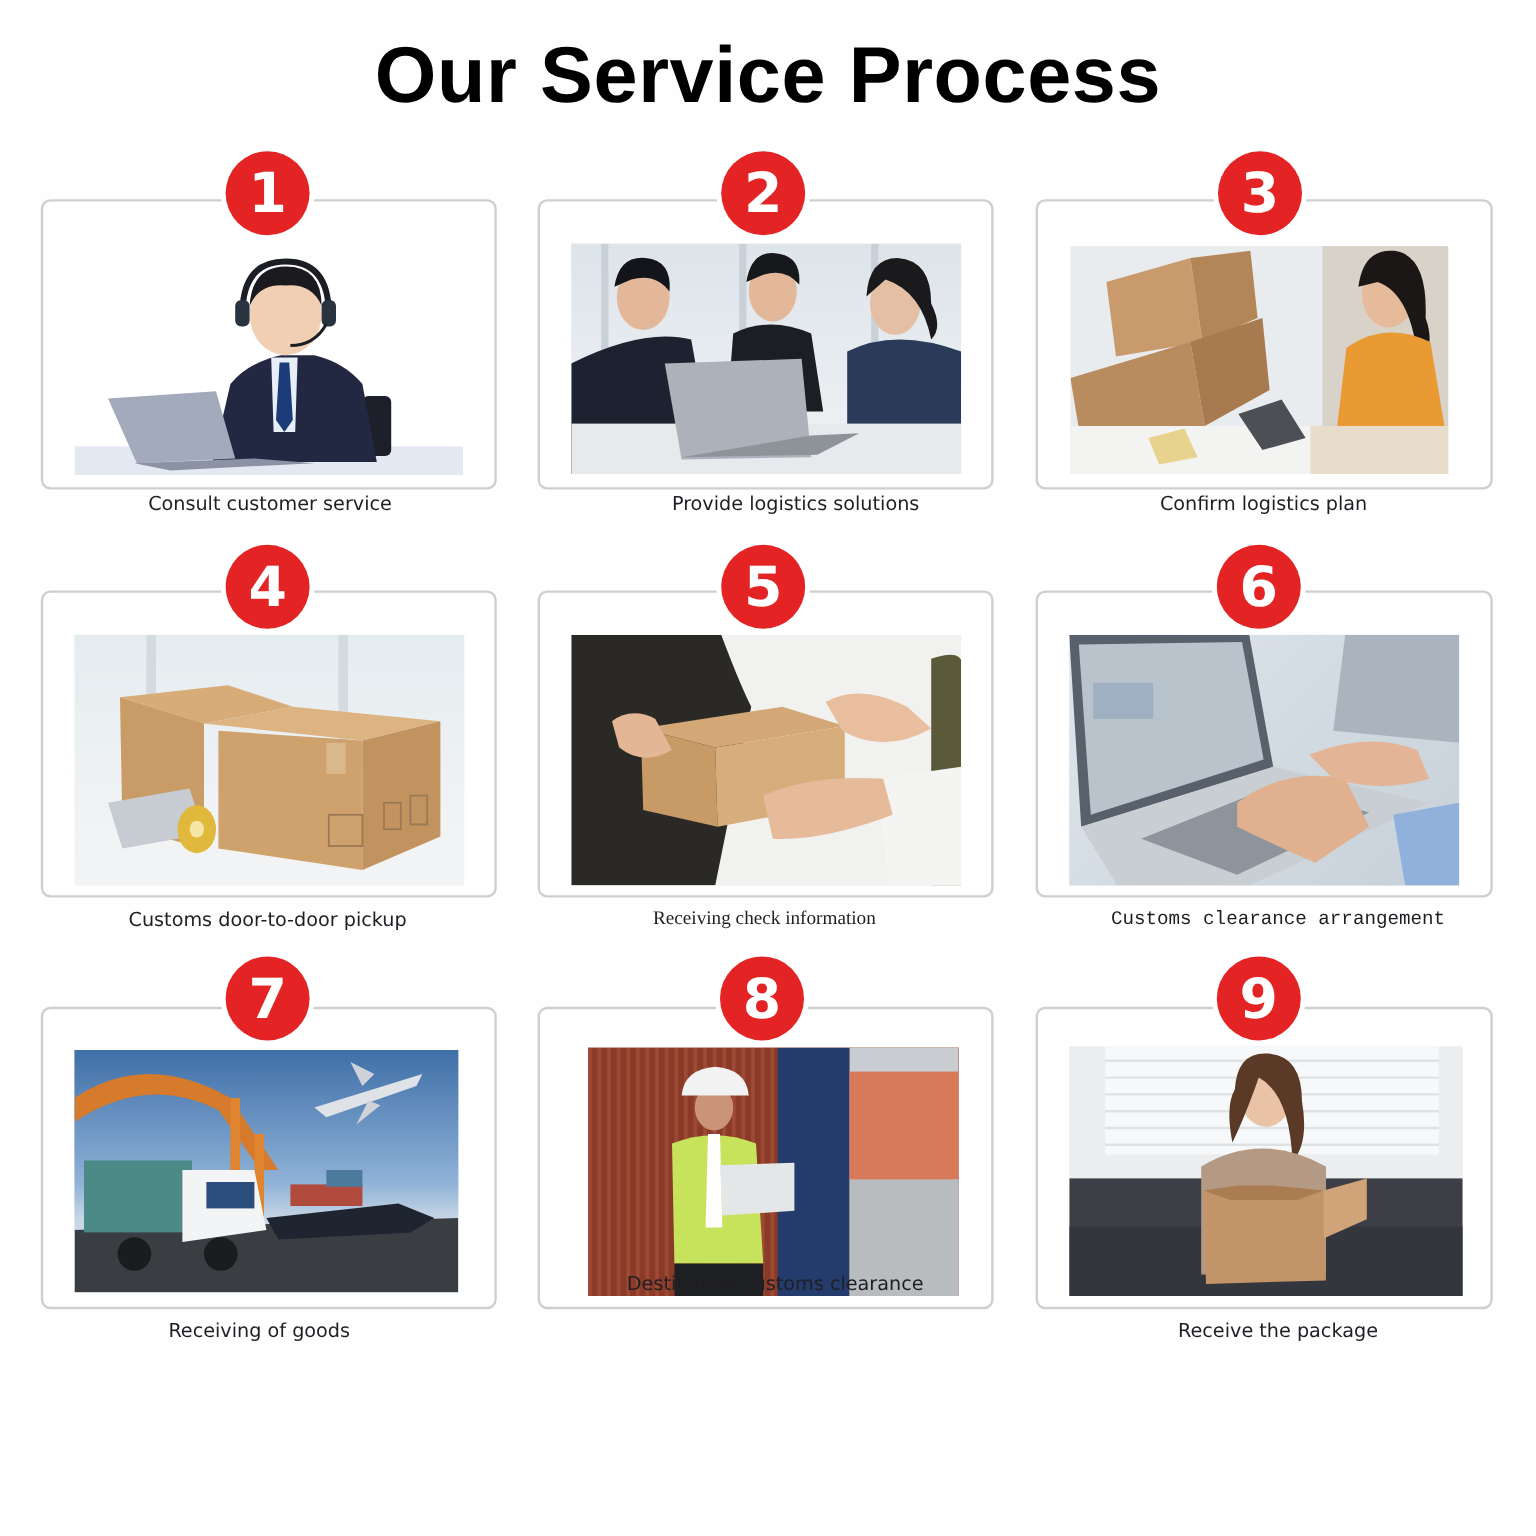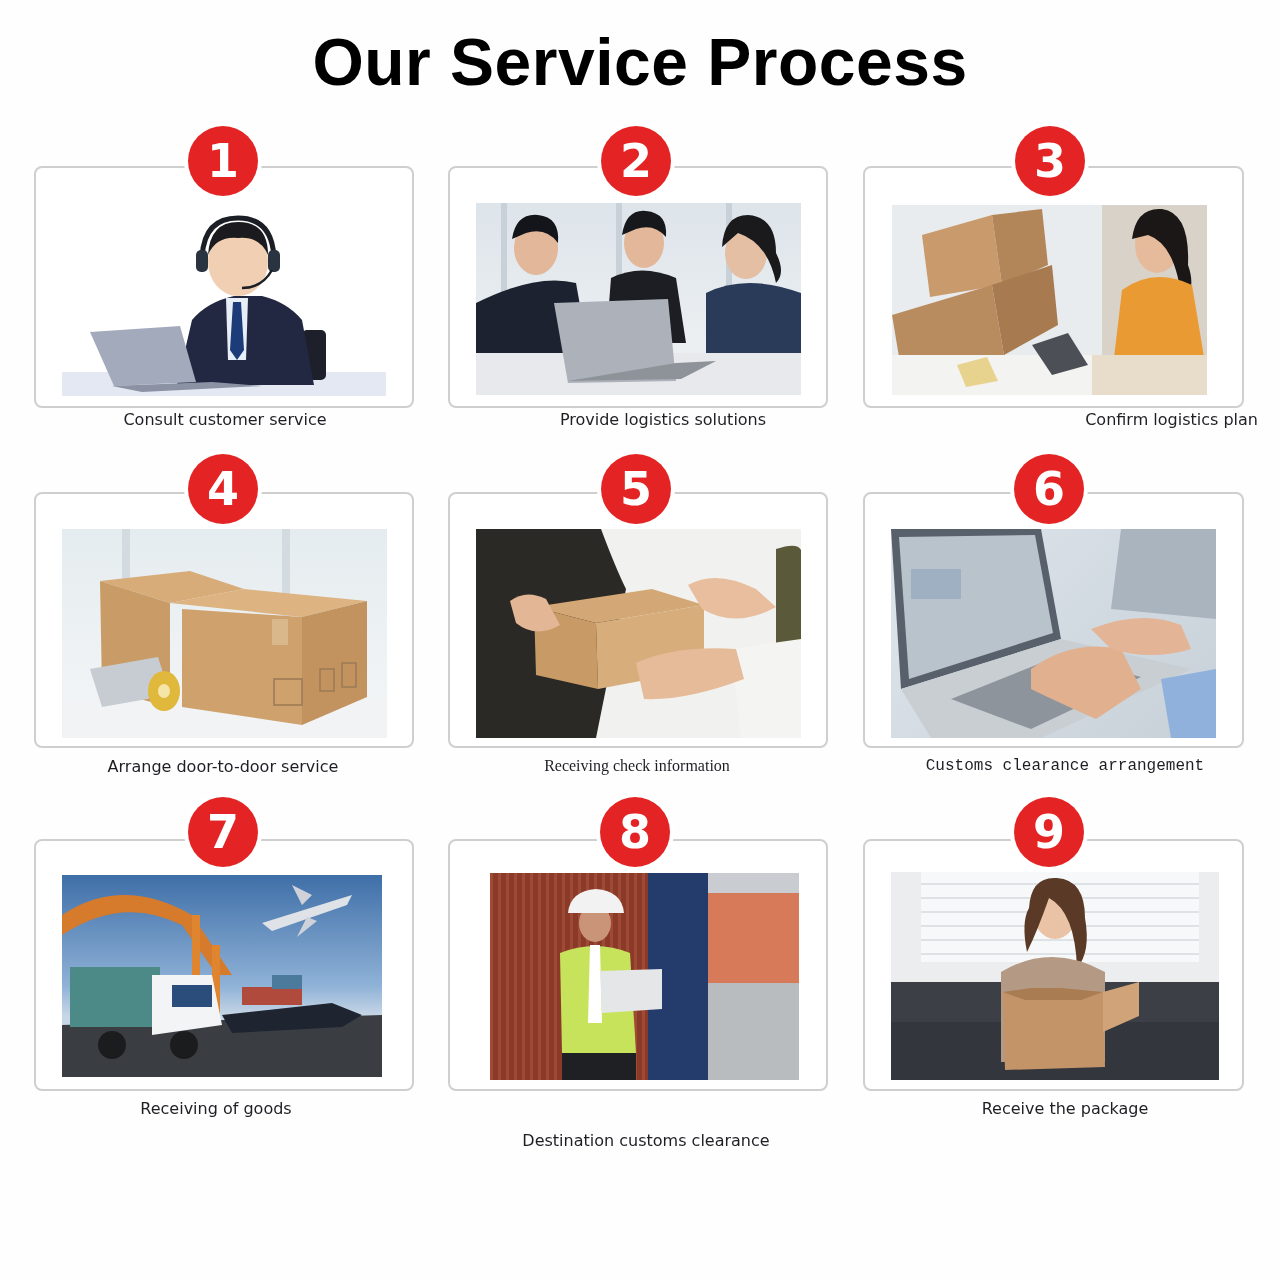--- a/index.html
+++ b/index.html
@@ -94,21 +94,21 @@
       <rect x="0" y="150" width="230" height="40" fill="#f3f3f1"></rect>
       <path d="M140 140 L176 128 L196 160 L160 170 Z" fill="#4c5056"></path>
       <path d="M65 160 L95 152 L106 176 L74 182 Z" fill="#e8d38e"></path>
       <ellipse cx="265" cy="40" rx="22" ry="28" fill="#e6bb9b"></ellipse>
       <path d="M240 34 Q244 2 270 4 Q298 8 296 60 Q305 85 290 100 Q285 40 256 30 Z" fill="#1b1716"></path>
       <path d="M230 85 Q262 62 300 80 L315 170 L220 170 Z" fill="#e99a33"></path>
       <rect x="200" y="150" width="115" height="40" fill="#e8dccb"></rect>
     </svg>
   </div>
   <div class="badge" style="left:1015px;top:126px;">3</div>
-  <div class="caption" style="left:848px;top:410px;width:410px;text-align:right;">Confirm logistics plan</div>
+  <div class="caption" style="left:848px;top:410px;width:410px;">Confirm logistics plan</div>
 </div>
 
 <div class="card">
   <div class="frame" style="left:34px;top:492px;width:380px;height:256px;"></div>
   <div class="photo" style="left:62px;top:529px;width:325px;height:209px;background:linear-gradient(180deg,#e5ecef,#f4f6f7);" title="two-cardboard-boxes-with-tape-roll-photo">
     <svg width="325" height="209" viewBox="0 0 325 209">
       <rect x="60" y="0" width="8" height="140" fill="#d3dbe0"></rect>
       <rect x="220" y="0" width="8" height="140" fill="#d3dbe0"></rect>
       <rect x="0" y="170" width="325" height="39" fill="#f2f3f4"></rect>
       <path d="M38 52 L128 42 L182 60 L108 74 Z" fill="#d7ac78"></path>
@@ -119,21 +119,21 @@
       <rect x="210" y="90" width="16" height="26" fill="#d9b98c"></rect>
       <rect x="212" y="150" width="28" height="26" fill="none" stroke="#9a7a55" stroke-width="1.5"></rect>
       <rect x="258" y="140" width="14" height="22" fill="none" stroke="#9a7a55" stroke-width="1.5"></rect>
       <rect x="280" y="134" width="14" height="24" fill="none" stroke="#9a7a55" stroke-width="1.5"></rect>
       <path d="M28 140 L96 128 L108 166 L40 178 Z" fill="#c7ccd2"></path>
       <ellipse cx="102" cy="162" rx="16" ry="20" fill="#e0b83c"></ellipse>
       <ellipse cx="102" cy="162" rx="6" ry="7" fill="#f5e6a8"></ellipse>
     </svg>
   </div>
   <div class="badge" style="left:188px;top:454px;">4</div>
-  <div class="caption" style="left:18px;top:757px;width:410px;">Arrange door-to-door service</div>
+  <div class="caption" style="left:18px;top:757px;width:410px;">Customs door-to-door pickup</div>
 </div>
 
 <div class="card">
   <div class="frame" style="left:448px;top:492px;width:380px;height:256px;"></div>
   <div class="photo" style="left:476px;top:529px;width:325px;height:209px;background:#f1f2ef;" title="hands-handing-over-parcel-photo">
     <svg width="325" height="209" viewBox="0 0 325 209">
       <path d="M0 0 L125 0 Q140 40 150 60 L120 209 L0 209 Z" fill="#2b2925"></path>
       <path d="M300 20 Q330 10 325 30 L325 209 L300 209 Z" fill="#5a5a3a"></path>
       <path d="M255 120 L325 110 L325 209 L265 209 Z" fill="#f4f4f2"></path>
       <path d="M58 78 L176 60 L228 76 L120 94 Z" fill="#d4a876"></path>
@@ -208,21 +208,21 @@
       <rect x="218" y="110" width="91" height="97" fill="#b9bcbf"></rect>
       <ellipse cx="105" cy="50" rx="16" ry="19" fill="#c99478"></ellipse>
       <path d="M78 40 Q80 18 106 16 Q132 18 134 40 Z" fill="#f2f2f2"></path>
       <path d="M70 80 Q105 66 140 80 L146 180 L72 180 Z" fill="#c7e35b"></path>
       <path d="M100 72 L110 72 L112 150 L98 150 Z" fill="#ffffff"></path>
       <rect x="72" y="180" width="74" height="27" fill="#1f2024"></rect>
       <path d="M110 98 L172 96 L172 136 L112 140 Z" fill="#e4e6e8"></path>
     </svg>
   </div>
   <div class="badge" style="left:600px;top:797px;">8</div>
-  <div class="caption" style="left:441px;top:1131px;width:410px;">Destination customs clearance</div>
+  <div class="caption" style="left:441px;top:1060px;width:410px;">Destination customs clearance</div>
 </div>
 
 <div class="card">
   <div class="frame" style="left:863px;top:839px;width:381px;height:252px;"></div>
   <div class="photo" style="left:891px;top:872px;width:328px;height:208px;background:#ecedef;" title="woman-opening-box-on-sofa-photo">
     <svg width="328" height="208" viewBox="0 0 328 208">
       <rect x="30" y="0" width="278" height="90" fill="#f7f8f9"></rect>
       <g stroke="#dfe2e5" stroke-width="2">
         <line x1="30" y1="12" x2="308" y2="12"></line>
           <line x1="30" y1="26" x2="308" y2="26"></line>

